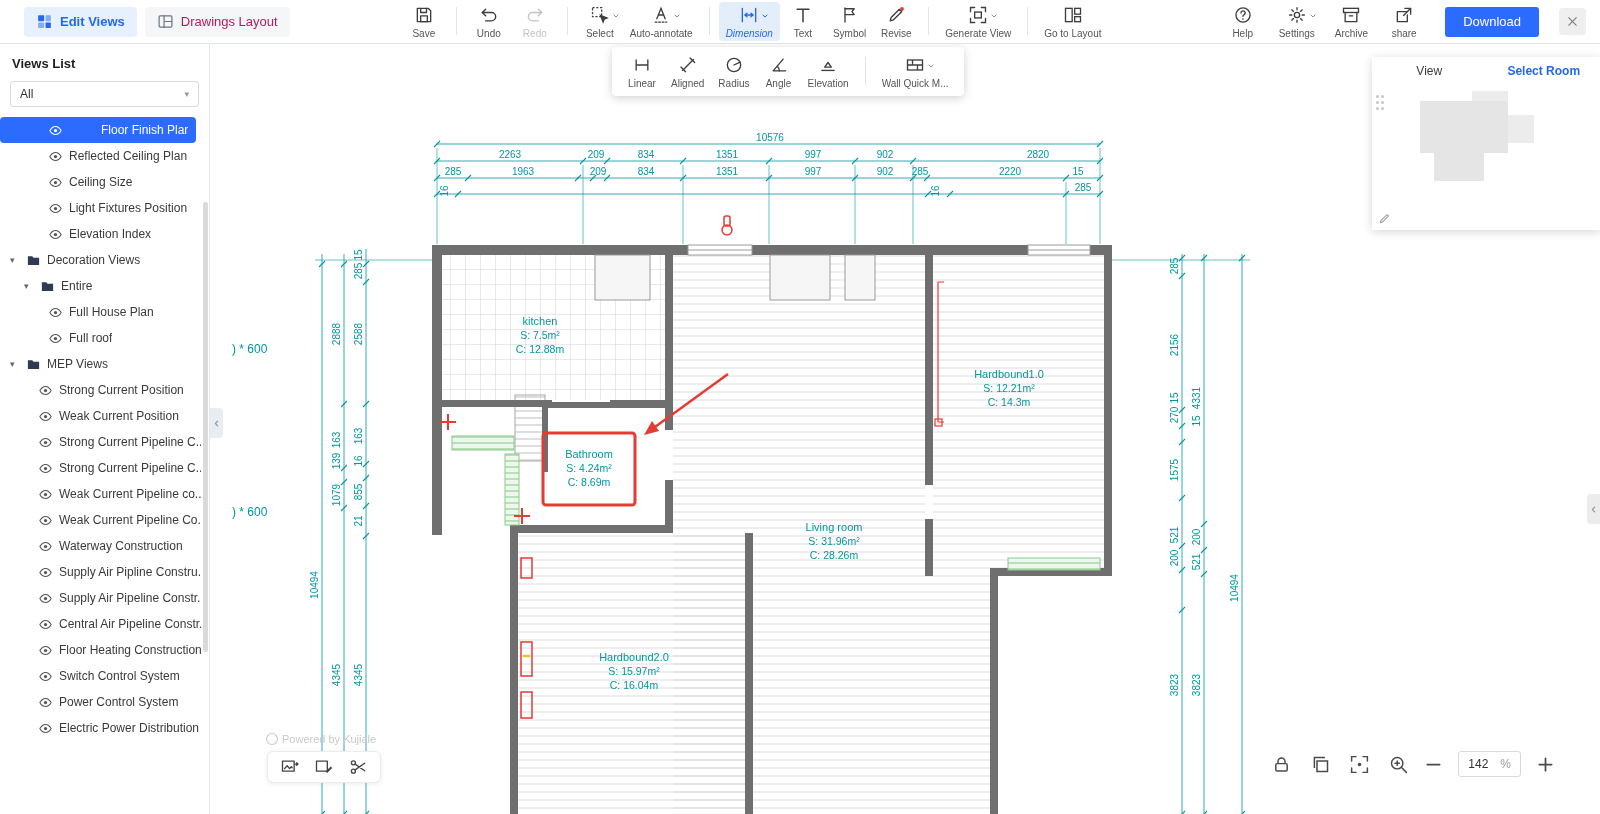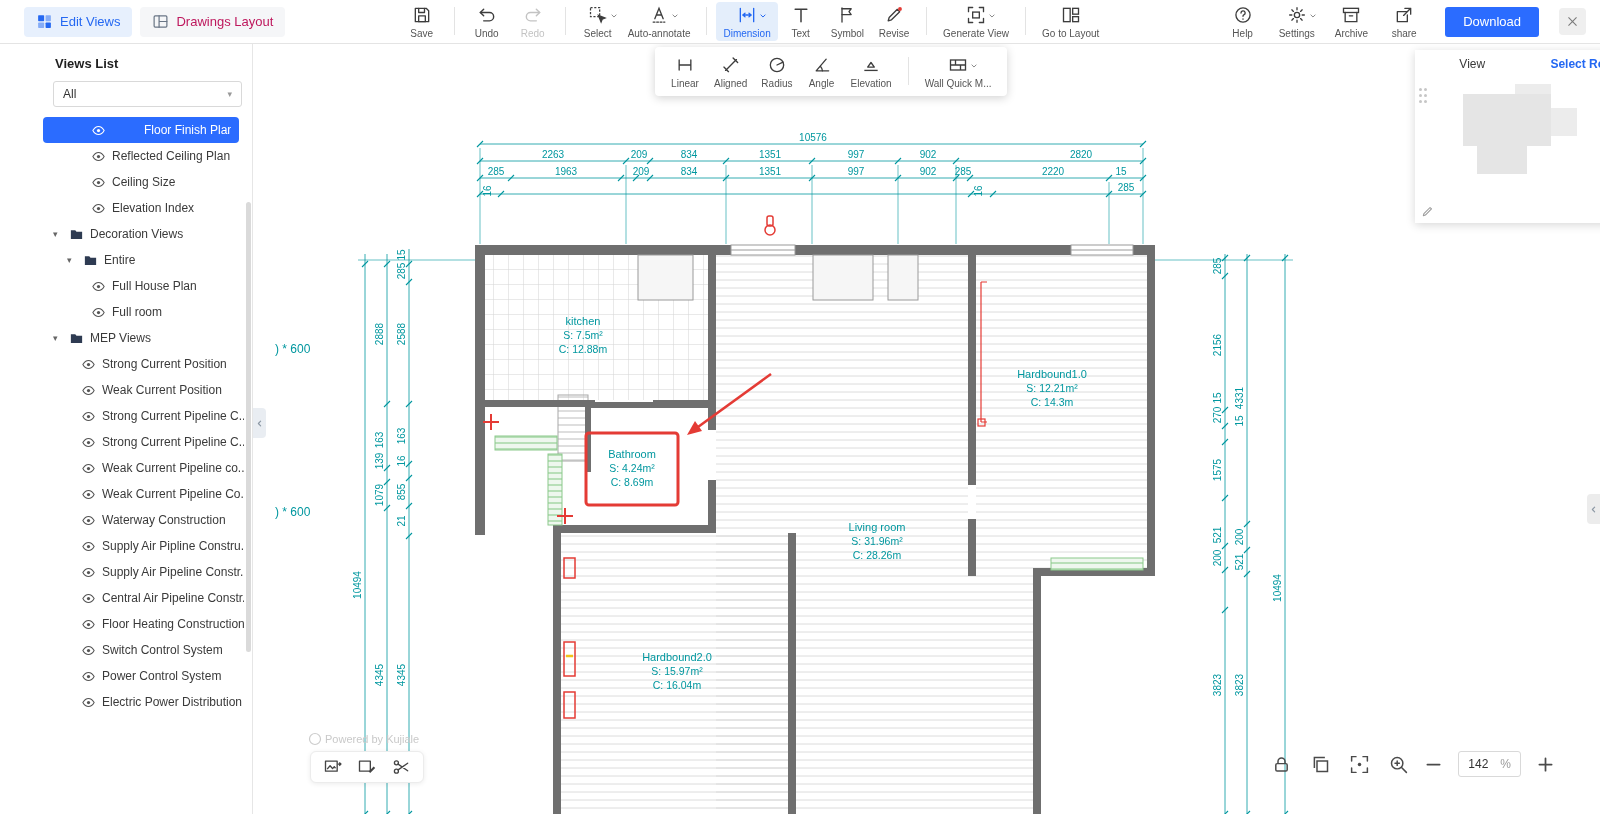--- a/index.html
+++ b/index.html
@@ -3,44 +3,44 @@
 <meta charset="utf-8">
 <style>
 *{margin:0;padding:0;box-sizing:border-box;font-family:"Liberation Sans",sans-serif;}
 html,body{width:1600px;height:814px;overflow:hidden;background:#fff;}
 .app{width:1600px;height:814px;display:flex;flex-direction:column;}
 
 
 header{height:44px;display:flex;align-items:center;background:#fff;border-bottom:1px solid #e4e4e4;padding:0 10px;position:relative;z-index:40;}
 .hdr-left{display:flex;align-items:center;gap:8px;padding-left:14px;}
 .app-tab{display:flex;align-items:center;gap:7px;height:30px;padding:0 12px;border-radius:4px;font-size:13px;color:#be185d;background:#f5f6f8;cursor:pointer;white-space:nowrap;}
-.app-tab.active{background:#e7f0fd;color:#2468f2;font-weight:normal;}
+.app-tab.active{background:#e7f0fd;color:#2468f2;font-weight:bold;}
 .app-tab .ic{width:17px;height:17px;color:#6a7686;}
 .app-tab.active .ic{color:#2468f2;}
 .hdr-center{display:flex;align-items:flex-start;margin:0 auto;text-align:right;}
 .tool{position:relative;display:flex;flex-direction:column;align-items:center;min-width:46px;padding:3px 7px 2px;border-radius:4px;cursor:pointer;}
 .tool.active{background:#e4eefb;}
 .ticon{position:relative;width:20px;height:20px;}
 .ticon .ic{width:20px;height:20px;color:#3d3d3d;}
 .tool.active .ticon .ic{color:#2468f2;}
 .tool.disabled .ticon .ic{color:#c3c3c3;}
 .tool.disabled .tlabel{color:#c3c3c3;}
 .tlabel{font-size:10px;color:#555;margin-top:3px;white-space:nowrap;}
-.tool.active .tlabel{color:#2468f2;}
+.tool.active .tlabel{color:#2468f2;font-style:italic;}
 .tcaret{position:absolute;right:-11px;top:6px;width:10px;height:10px;}
 .tcaret .ic{width:10px;height:10px;color:#8a8a8a;}
 .vdiv{width:1px;height:28px;background:#e3e3e3;margin:5px 9px 0;}
 .hdr-right{display:flex;align-items:center;gap:10px;padding-right:4px;}
 #hdr-right-tools{display:flex;align-items:flex-start;gap:6px;}
 .dl-btn{height:30px;padding:0 18px;background:#2b6cff;color:#fff;font-size:13px;border:none;border-radius:3px;display:flex;align-items:center;cursor:pointer;margin-left:8px;}
 .close-btn{width:27px;height:27px;margin-left:10px;background:#efefef;border-radius:4px;display:flex;align-items:center;justify-content:center;cursor:pointer;}
 .close-btn .ic{width:13px;height:13px;color:#7a7a7a;}
 
 
-.main{flex:1;display:flex;position:relative;overflow:hidden;padding-left:43px;}
+.main{flex:1;display:flex;position:relative;overflow:hidden;}
 .sidebar{width:210px;background:#fff;border-right:1px solid #e6e6e6;position:relative;padding-top:10px;overflow:hidden;flex:none;}
 .sb-title{font-size:13px;font-weight:bold;color:#1f1f1f;padding:2px 12px 10px;}
 .sb-select{margin:0 10px 10px;height:26px;border:1px solid #d9d9d9;border-radius:3px;display:flex;align-items:center;justify-content:space-between;padding:0 9px;font-size:12px;color:#333;cursor:pointer;background:#fff;}
 .sb-select .caret{font-size:9px;color:#999;}
 .sb-list{margin-top:2px;}
 .sb-row{display:flex;align-items:center;height:26px;font-size:12px;color:#3a3a3a;gap:6px;padding-right:8px;cursor:pointer;}
 .lvl0{padding-left:10px;}.lvl1{padding-left:24px;}.lvl2{padding-left:38px;}.lvl3{padding-left:48px;}
 .sb-row.sel{background:#2b6cff;color:#fff;border-radius:4px;margin-right:13px;gap:38px;}
 .sb-ico{width:15px;height:15px;flex:none;}
 .sb-ico .ic{width:15px;height:15px;}
@@ -65,21 +65,21 @@
 
 
 .br-bar{position:absolute;right:44px;top:707px;display:flex;align-items:center;gap:14px;z-index:20;}
 #br-icons{display:flex;align-items:center;gap:18px;}
 .br-bar .cicon{width:21px;height:21px;cursor:pointer;}
 .br-bar .cicon .ic{width:21px;height:21px;color:#4a4a4a;}
 .zoom-box{display:flex;align-items:center;gap:12px;height:26px;border:1px solid #d9d9d9;border-radius:3px;padding:0 9px;font-size:12px;color:#333;background:#fff;}
 .zoom-unit{color:#9a9a9a;}
 
 
-.minimap{position:absolute;left:1162px;top:6px;width:229px;height:173px;background:#fff;box-shadow:0 2px 9px rgba(0,0,0,.16);z-index:35;}
+.minimap{position:absolute;left:1162px;top:13px;width:229px;height:173px;background:#fff;box-shadow:0 2px 9px rgba(0,0,0,.16);z-index:35;}
 .mm-tabs{display:flex;height:28px;align-items:center;}
 .mm-tab{flex:1;text-align:center;font-size:12px;color:#3a3a3a;cursor:pointer;}
 .mm-tab.sel{color:#2468f2;font-weight:bold;}
 .mm-handle{position:absolute;left:4px;top:38px;display:grid;grid-template-columns:repeat(2,5px);grid-auto-rows:6px;}
 .mm-dot{width:3px;height:3px;border-radius:50%;background:#c6c6c6;}
 .mm-shape{position:absolute;background:#e5e5e5;}
 .mm-s1{left:48px;top:44px;width:88px;height:52px;}
 .mm-s2{left:62px;top:96px;width:50px;height:28px;}
 .mm-s3{left:136px;top:58px;width:26px;height:28px;background:#ececec;}
 .mm-s4{left:100px;top:34px;width:36px;height:10px;background:#ececec;}
@@ -534,20 +534,28 @@
               </svg>
             </span>
             <span class="sb-label">Ceiling Size</span>
           </div>
           <div class="sb-row lvl3">
             <span class="sb-ico e">
               <svg class="ic" viewBox="0 0 24 24">
                 <use href="#i-eye"></use>
               </svg>
             </span>
+            <span class="sb-label">Light Fixtures Position</span>
+          </div>
+          <div class="sb-row lvl3">
+            <span class="sb-ico e">
+              <svg class="ic" viewBox="0 0 24 24">
+                <use href="#i-eye"></use>
+              </svg>
+            </span>
             <span class="sb-label">Elevation Index</span>
           </div>
           <div class="sb-row lvl0">
             <span class="sb-caret">▾</span>
             <span class="sb-ico f">
               <svg class="ic" viewBox="0 0 24 24">
                 <use href="#i-folder"></use>
               </svg>
             </span>
             <span class="sb-label">Decoration Views</span>
@@ -568,21 +576,21 @@
               </svg>
             </span>
             <span class="sb-label">Full House Plan</span>
           </div>
           <div class="sb-row lvl3">
             <span class="sb-ico e">
               <svg class="ic" viewBox="0 0 24 24">
                 <use href="#i-eye"></use>
               </svg>
             </span>
-            <span class="sb-label">Full room</span>
+            <span class="sb-label">Full roof</span>
           </div>
           <div class="sb-row lvl0">
             <span class="sb-caret">▾</span>
             <span class="sb-ico f">
               <svg class="ic" viewBox="0 0 24 24">
                 <use href="#i-folder"></use>
               </svg>
             </span>
             <span class="sb-label">MEP Views</span>
           </div>

